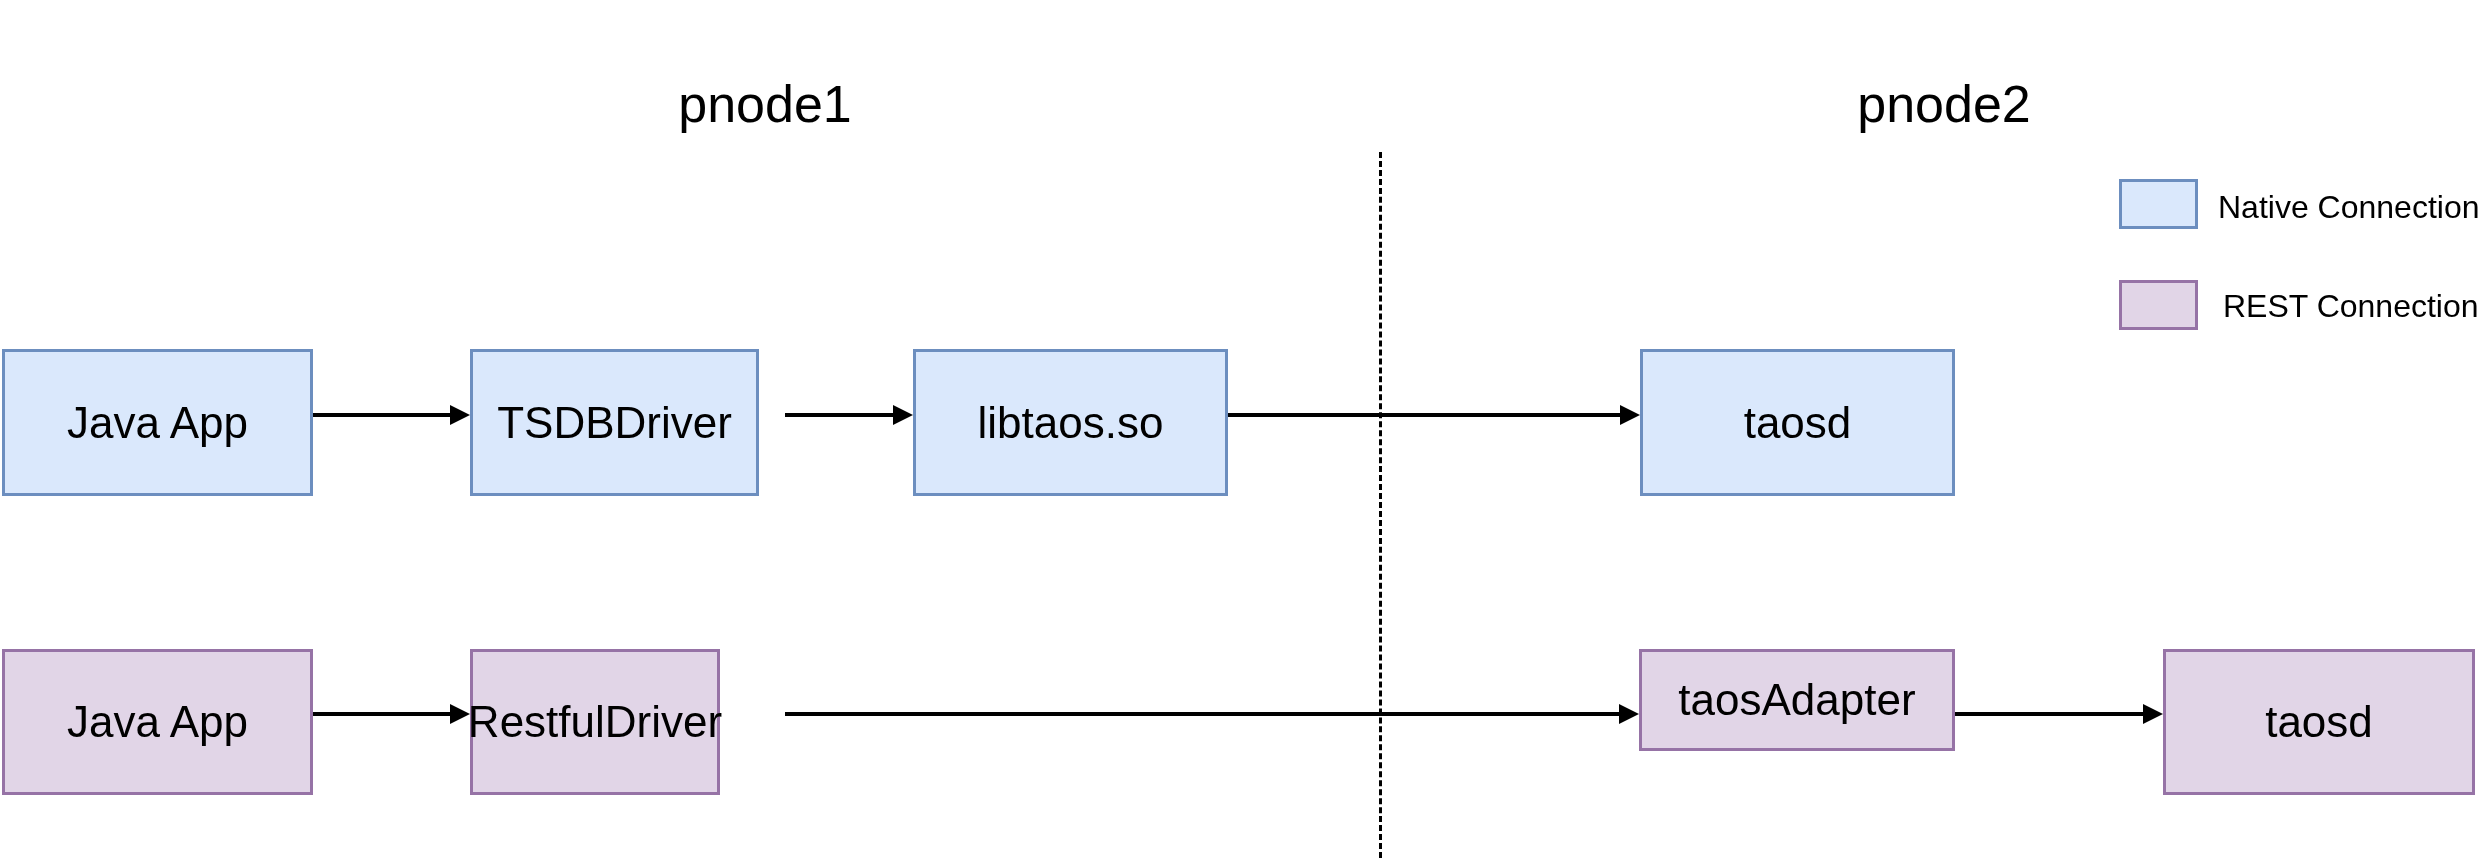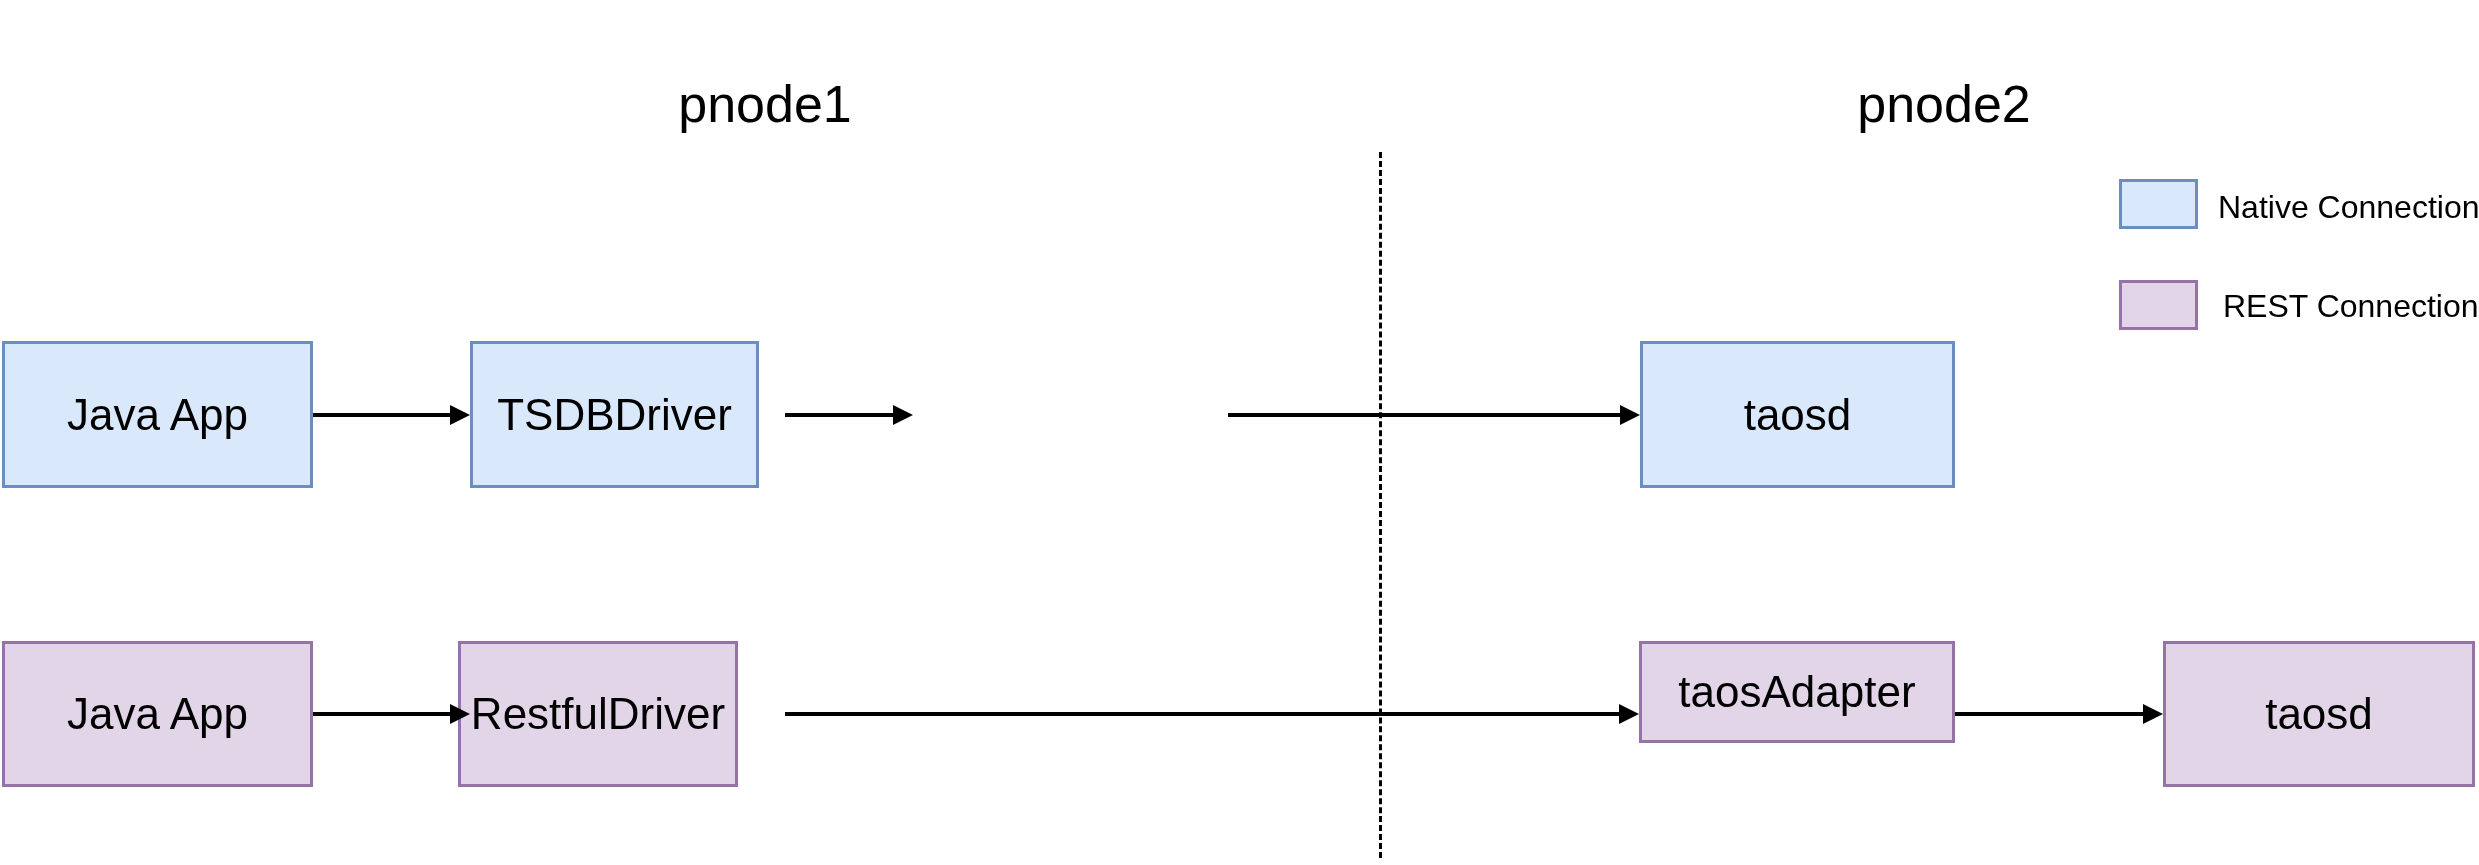--- a/index.html
+++ b/index.html
@@ -26,20 +26,21 @@
     color: var(--text, #000000);
   }
   .node {
     position: absolute;
     box-sizing: border-box;
     display: flex;
     align-items: center;
     justify-content: center;
     font-size: 44px;
     white-space: nowrap;
+    margin-top: 8px;
   }
   .node.native {
     background: var(--native-fill, #dae8fc);
     border: 3px solid var(--native-stroke, #6c8ebf);
   }
   .node.rest {
     background: var(--rest-fill, #e1d5e7);
     border: 3px solid var(--rest-stroke, #9673a6);
   }
   .arrow {
@@ -100,28 +101,31 @@
   <div class="region-label" style="left:1944px; top:78px">pnode2</div>
 
   <div class="divider" style="left:1379px; top:152px; height:706px"></div>
 
   <div class="node native" style="left:2px; top:341px; width:311px; height:147px">
     <span>Java App</span>
   </div>
   <div class="node native" style="left:470px; top:341px; width:289px; height:147px">
     <span>TSDBDriver</span>
   </div>
+  <div class="node native" style="left:913px; top:341px; width:315px; height:147px">
+    <span>libtaos.so</span>
+  </div>
   <div class="node native" style="left:1640px; top:341px; width:315px; height:147px">
     <span>taosd</span>
   </div>
 
   <div class="node rest" style="left:2px; top:641px; width:311px; height:146px">
     <span>Java App</span>
   </div>
-  <div class="node rest" style="left:458px; top:641px; width:280px; height:146px">
+  <div class="node rest" style="left:470px; top:641px; width:250px; height:146px">
     <span>RestfulDriver</span>
   </div>
   <div class="node rest" style="left:1639px; top:641px; width:316px; height:102px">
     <span>taosAdapter</span>
   </div>
   <div class="node rest" style="left:2163px; top:641px; width:312px; height:146px">
     <span>taosd</span>
   </div>
 
   <div class="arrow" style="left:313px; top:413px; width:157px">

